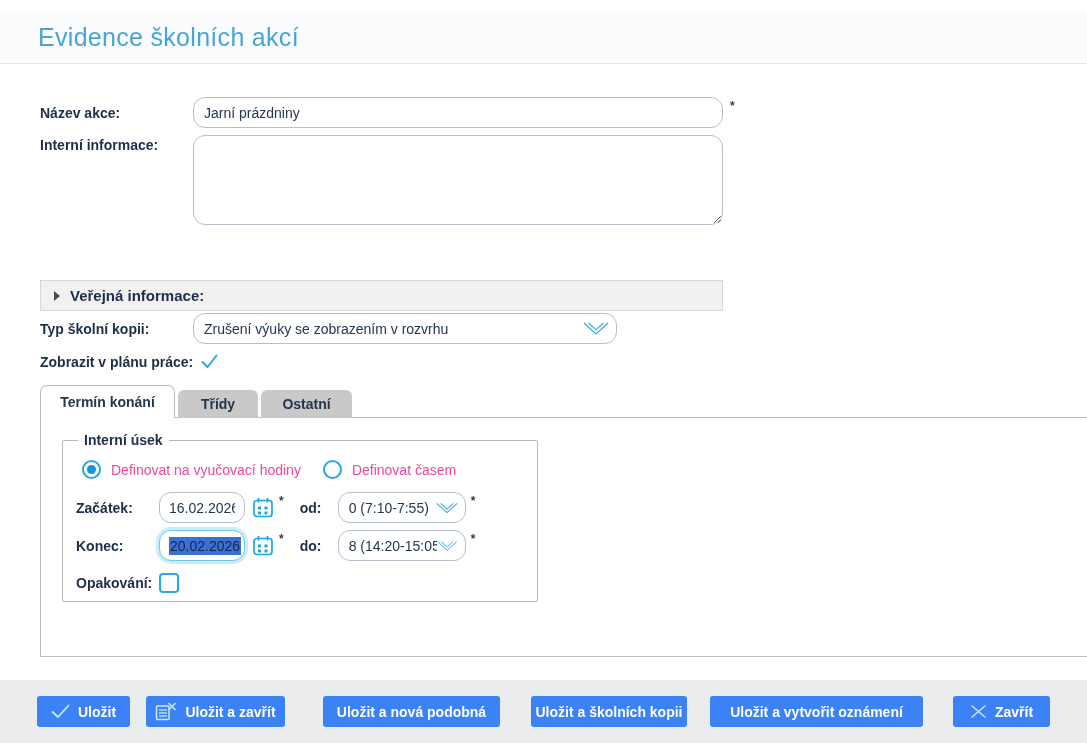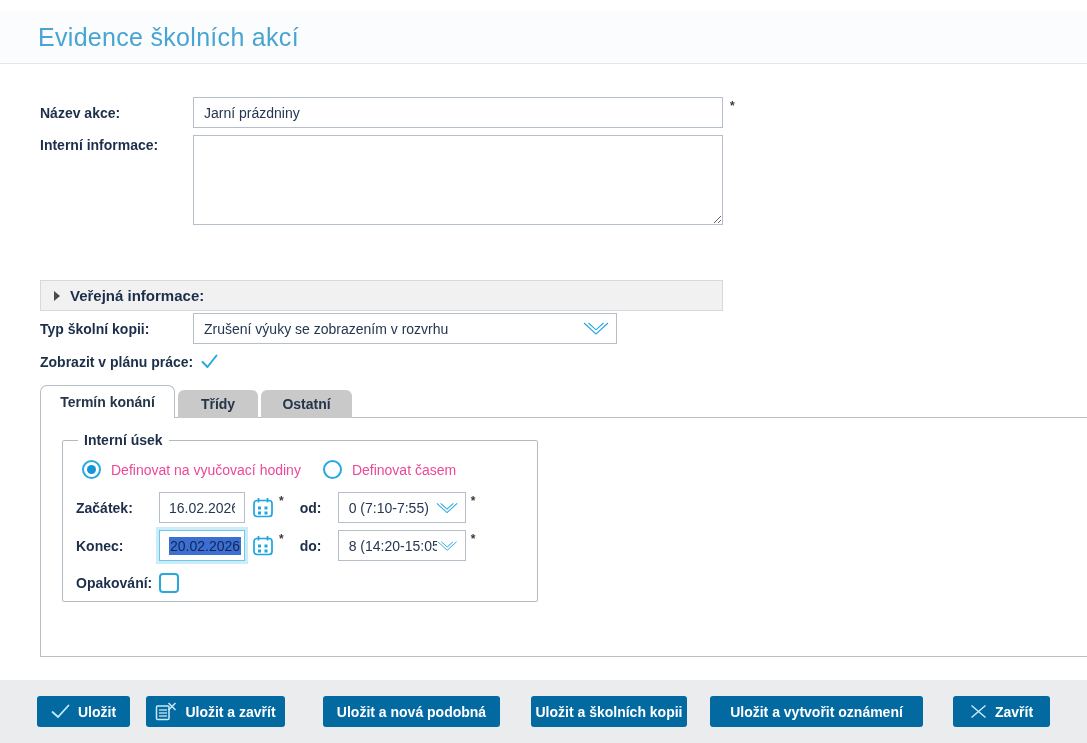--- a/index.html
+++ b/index.html
@@ -11,21 +11,21 @@
   .header { position:absolute; left:0; top:10px; width:1087px; height:54px;
             background:#fbfcfe; border-bottom:1px solid #e2e7eb; }
   .title { position:absolute; left:38px; top:13px; font-size:25px; font-weight:400;
            color:#48a5d3; letter-spacing:.3px; }
 
   
   .flabel { position:absolute; font-size:14px; font-weight:bold; color:#1c2e49; }
   .req { font-size:12px; font-weight:bold; color:#3a3a3a; }
   .req.abs { position:absolute; }
   .text-input, .textarea, .selectbox, .fake-input {
-      border:1px solid #b4bfc9; border-radius:0; background:#fff;
+      border:1px solid #b4bfc9; border-radius:12px; background:#fff;
       font-family:"Liberation Sans", sans-serif; font-size:14px; color:#243652; }
   .text-input { position:absolute; padding:0 10px; }
   .textarea { position:absolute; padding:6px 10px; resize:both; }
   .selectbox { display:flex; align-items:center; justify-content:space-between;
                padding:0 7px 0 10px; cursor:pointer; }
   .selectbox .sval { white-space:nowrap; overflow:hidden; }
 
   
   .collapse-bar { position:absolute; left:40px; top:257px; width:683px; height:31px;
                   background:#f1f1f2; border:1px solid #d6d8da; display:flex;
@@ -74,21 +74,21 @@
   .cal-btn { margin-left:7px; display:inline-flex; cursor:pointer; flex:none; }
   .req-in { margin-left:5px; align-self:flex-start; margin-top:2px; }
   .hlabel { font-size:14px; font-weight:bold; color:#1c2e49; margin-left:16px; width:30px; flex:none; }
   .sel-hour { width:128px; height:31px; margin-left:8px; flex:none; }
   .checkbox { width:20px; height:20px; border:2px solid #29a8e0; border-radius:4px;
               background:#fff; cursor:pointer; flex:none; }
 
   
   .footer { position:absolute; left:0; top:680px; width:1087px; height:63px;
             background:#ebeced; display:flex; align-items:center; }
-  .btn { height:31px; background:#0369a1; border:none; border-radius:3px; color:#fff;
+  .btn { height:31px; background:#3b82f6; border:none; border-radius:3px; color:#fff;
          font-family:"Liberation Sans", sans-serif; font-size:14px; font-weight:bold;
          display:flex; align-items:center; justify-content:center; gap:8px; cursor:pointer; flex:none; }
   .btn svg { flex:none; }
   .b1 { margin-left:37px; width:93px; }
   .b2 { margin-left:16px; width:139px; }
   .b3 { margin-left:38px; width:177px; }
   .b4 { margin-left:31px; width:156px; }
   .b5 { margin-left:23px; width:213px;justify-content:center; }
   .b6 { margin-left:30px; width:97px; }
 </style>

